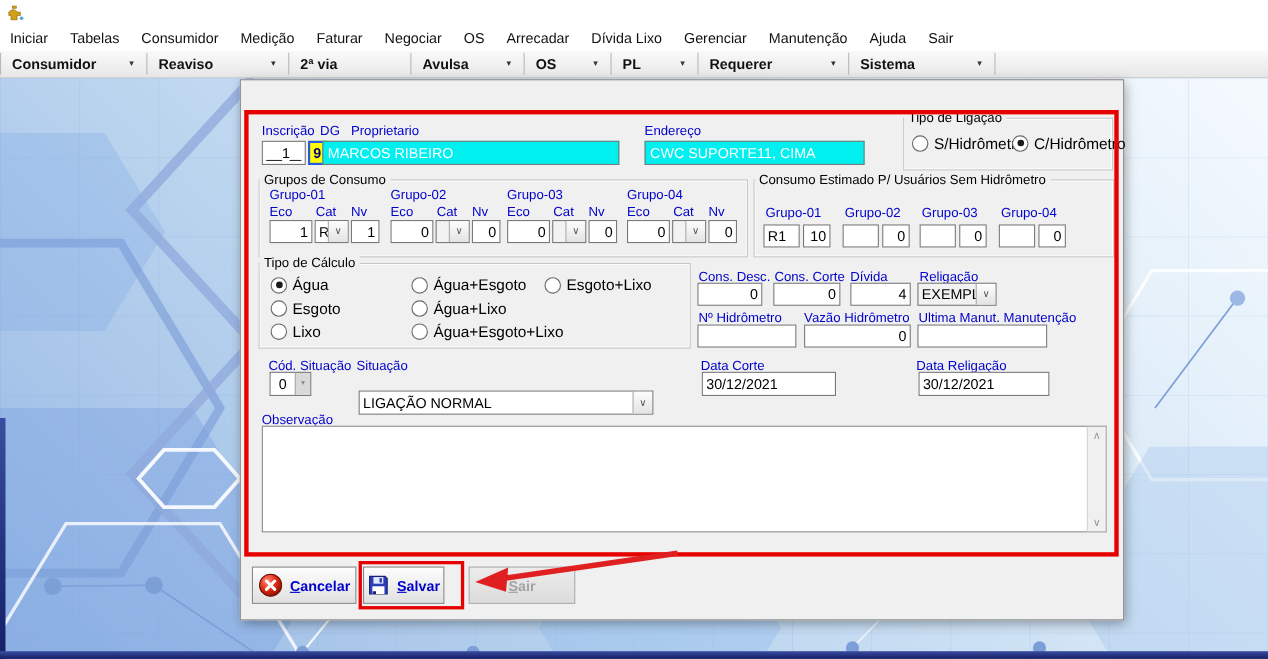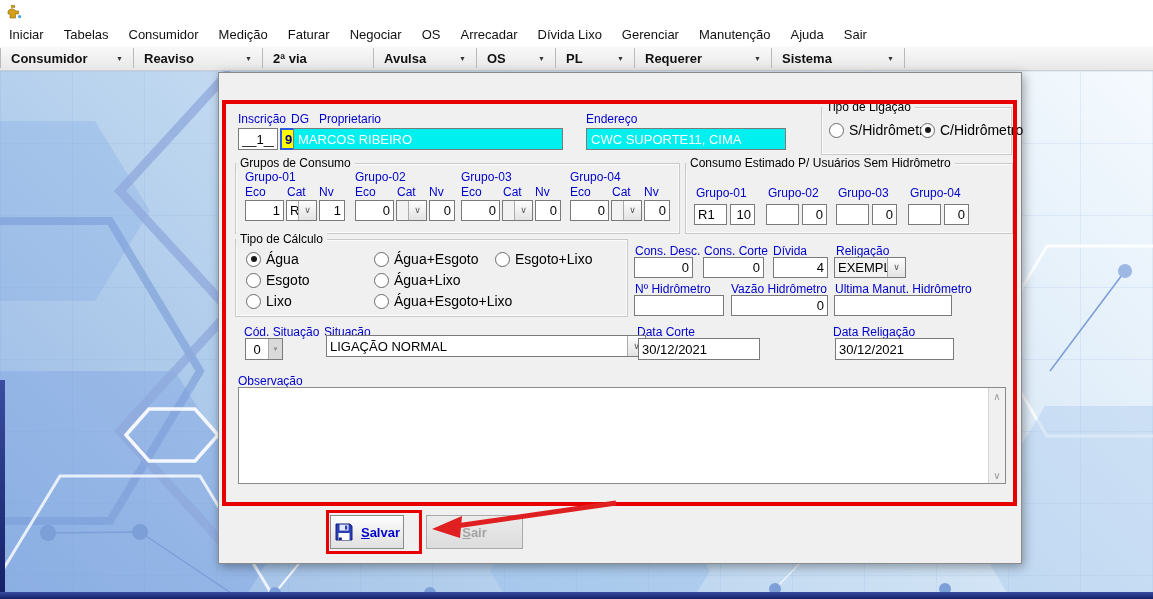--- a/index.html
+++ b/index.html
@@ -338,53 +338,69 @@
     <input class="tb num" style="left: 554px; top: 184px; width: 55px; height: 21px;" value="4">
     <div class="combo gray" style="left:615px;top:184px;width:72px;height:21px">
       <span class="cval">EXEMPL</span>
       <span class="cbtn">
           <span class="chev">∨</span>
         </span>
     </div>
 
     <span class="lbl" style="left:416px;top:209px">Nº Hidrômetro</span>
     <span class="lbl" style="left:512px;top:209px">Vazão Hidrômetro</span>
-    <span class="lbl" style="left:616px;top:209px">Ultima Manut. Hidrômetro</span>
+    <span class="lbl" style="left:616px;top:209px">Ultima Manut. Manutenção</span>
     <input class="tb" style="left: 415px; top: 222px; width: 90px; height: 21px;" value="">
     <input class="tb num" style="left: 512px; top: 222px; width: 97px; height: 21px;" value="0">
     <input class="tb" style="left: 615px; top: 222px; width: 118px; height: 21px;" value="">
 
     <span class="lbl" style="left:25px;top:252px">Cód. Situação</span>
     <span class="lbl" style="left:105px;top:252px">Situação</span>
     <span class="lbl" style="left:418px;top:252px">Data Corte</span>
     <span class="lbl" style="left:614px;top:252px">Data Religação</span>
 
     <div class="combo" style="left:26px;top:265px;width:38px;height:22px">
       <span class="cval" style="text-align:center">0</span>
       <span class="cbtn" style="width:13px;background:#d9d9d9">
           <span class="chev" style="font-size:6px;color:#8a8a8a">▼</span>
         </span>
     </div>
-    <div class="combo" style="left:107px;top:262px;width:320px;height:22px">
+    <div class="combo" style="left:107px;top:282px;width:268px;height:22px">
       <span class="cval">LIGAÇÃO NORMAL</span>
       <span class="cbtn">
           <span class="chev">∨</span>
         </span>
     </div>
     <input class="tb" style="left: 419px; top: 265px; width: 122px;" value="30/12/2021">
     <input class="tb" style="left: 616px; top: 265px; width: 119px;" value="30/12/2021">
 
     <span class="lbl" style="left:19px;top:301px">Observação</span>
     <div id="obs-area">
       <div id="obs-scroll">
         <span class="sarrow" style="top:0">∧</span>
         <span class="sarrow" style="bottom:0">∨</span>
       </div>
     </div>
 
+    <div class="wbtn" style="left:10px;top:442px;width:95px">
+      <span style="display:inline-flex">
+        <svg width="22" height="22" viewBox="0 0 22 22">
+          <defs>
+              <radialGradient id="rg" cx="35%" cy="30%" r="75%">
+            <stop offset="0%" stop-color="#ff8a7a"></stop>
+                <stop offset="55%" stop-color="#e02a10"></stop>
+                <stop offset="100%" stop-color="#8f1200"></stop>
+          </radialGradient>
+            </defs>
+          <circle cx="11" cy="11" r="10" fill="url(#rg)" stroke="#6b0e00"></circle>
+          <path d="M7.2 7.2 L14.8 14.8 M14.8 7.2 L7.2 14.8" stroke="#fff" stroke-width="2.8" stroke-linecap="round"></path>
+        </svg>
+      </span>
+      <span><span class="init">C</span><span>ancelar</span></span>
+    </div>
 
     <div id="save-highlight"></div>
     <div class="wbtn" style="left:111px;top:442px;width:74px">
       <span style="display:inline-flex">
         <svg width="20" height="20" viewBox="0 0 20 20">
           <path d="M2 2 H16 L18 4 V18 H2 Z" fill="#2b3fb5" stroke="#16207a"></path>
           <rect x="5.5" y="2.6" width="9" height="6" fill="#e2e8ff"></rect>
           <rect x="11" y="3.6" width="2.2" height="4" fill="#2b3fb5"></rect>
           <rect x="4.5" y="11" width="11" height="7" fill="#ffffff"></rect>
           <rect x="4.8" y="15.5" width="3" height="2.5" fill="#16207a"></rect>

